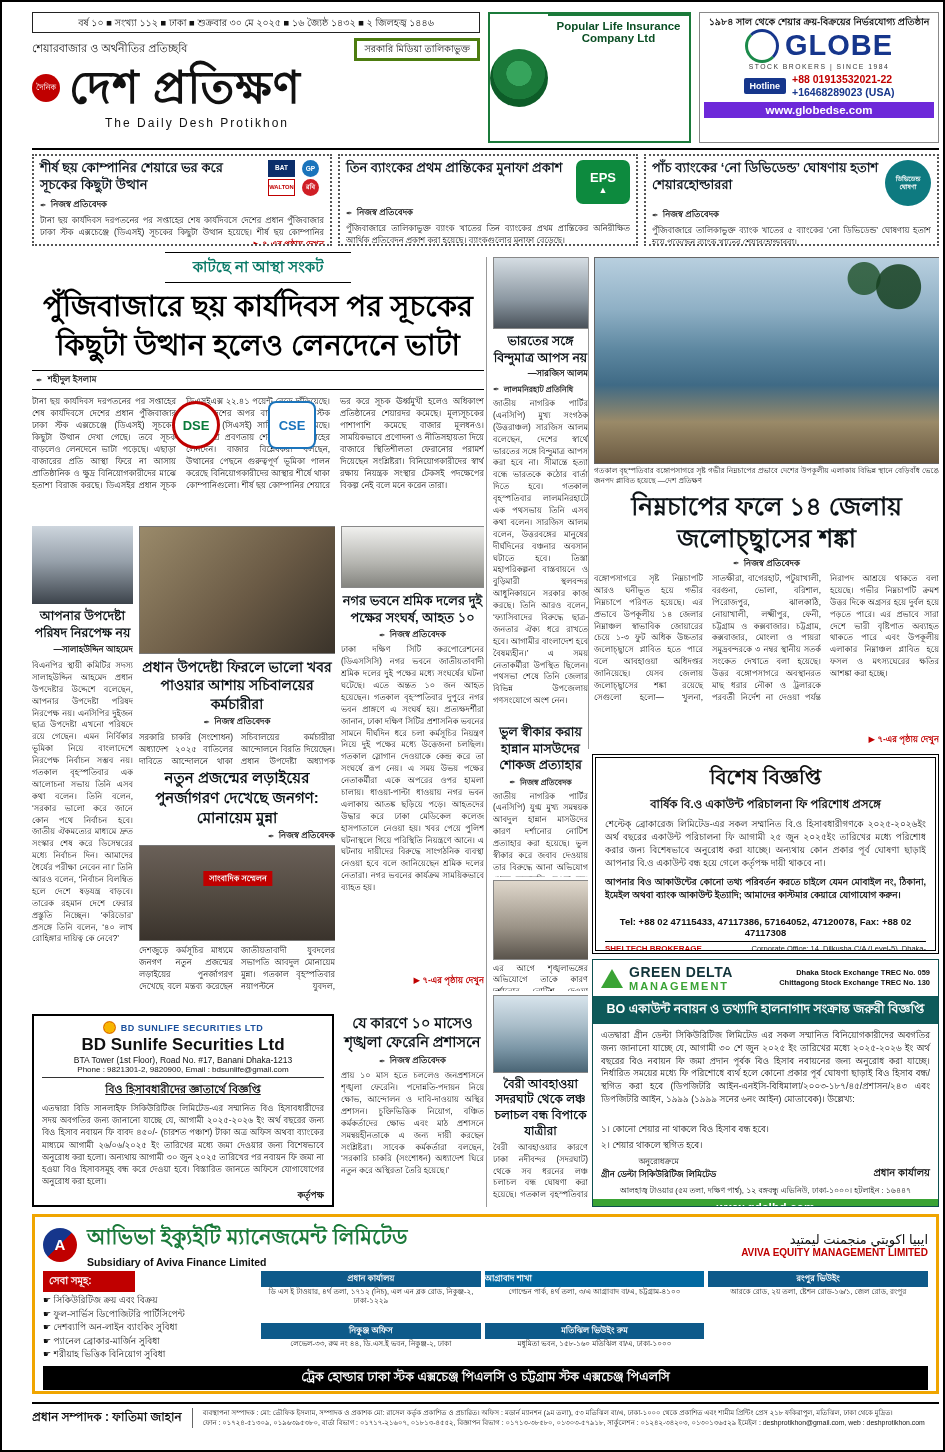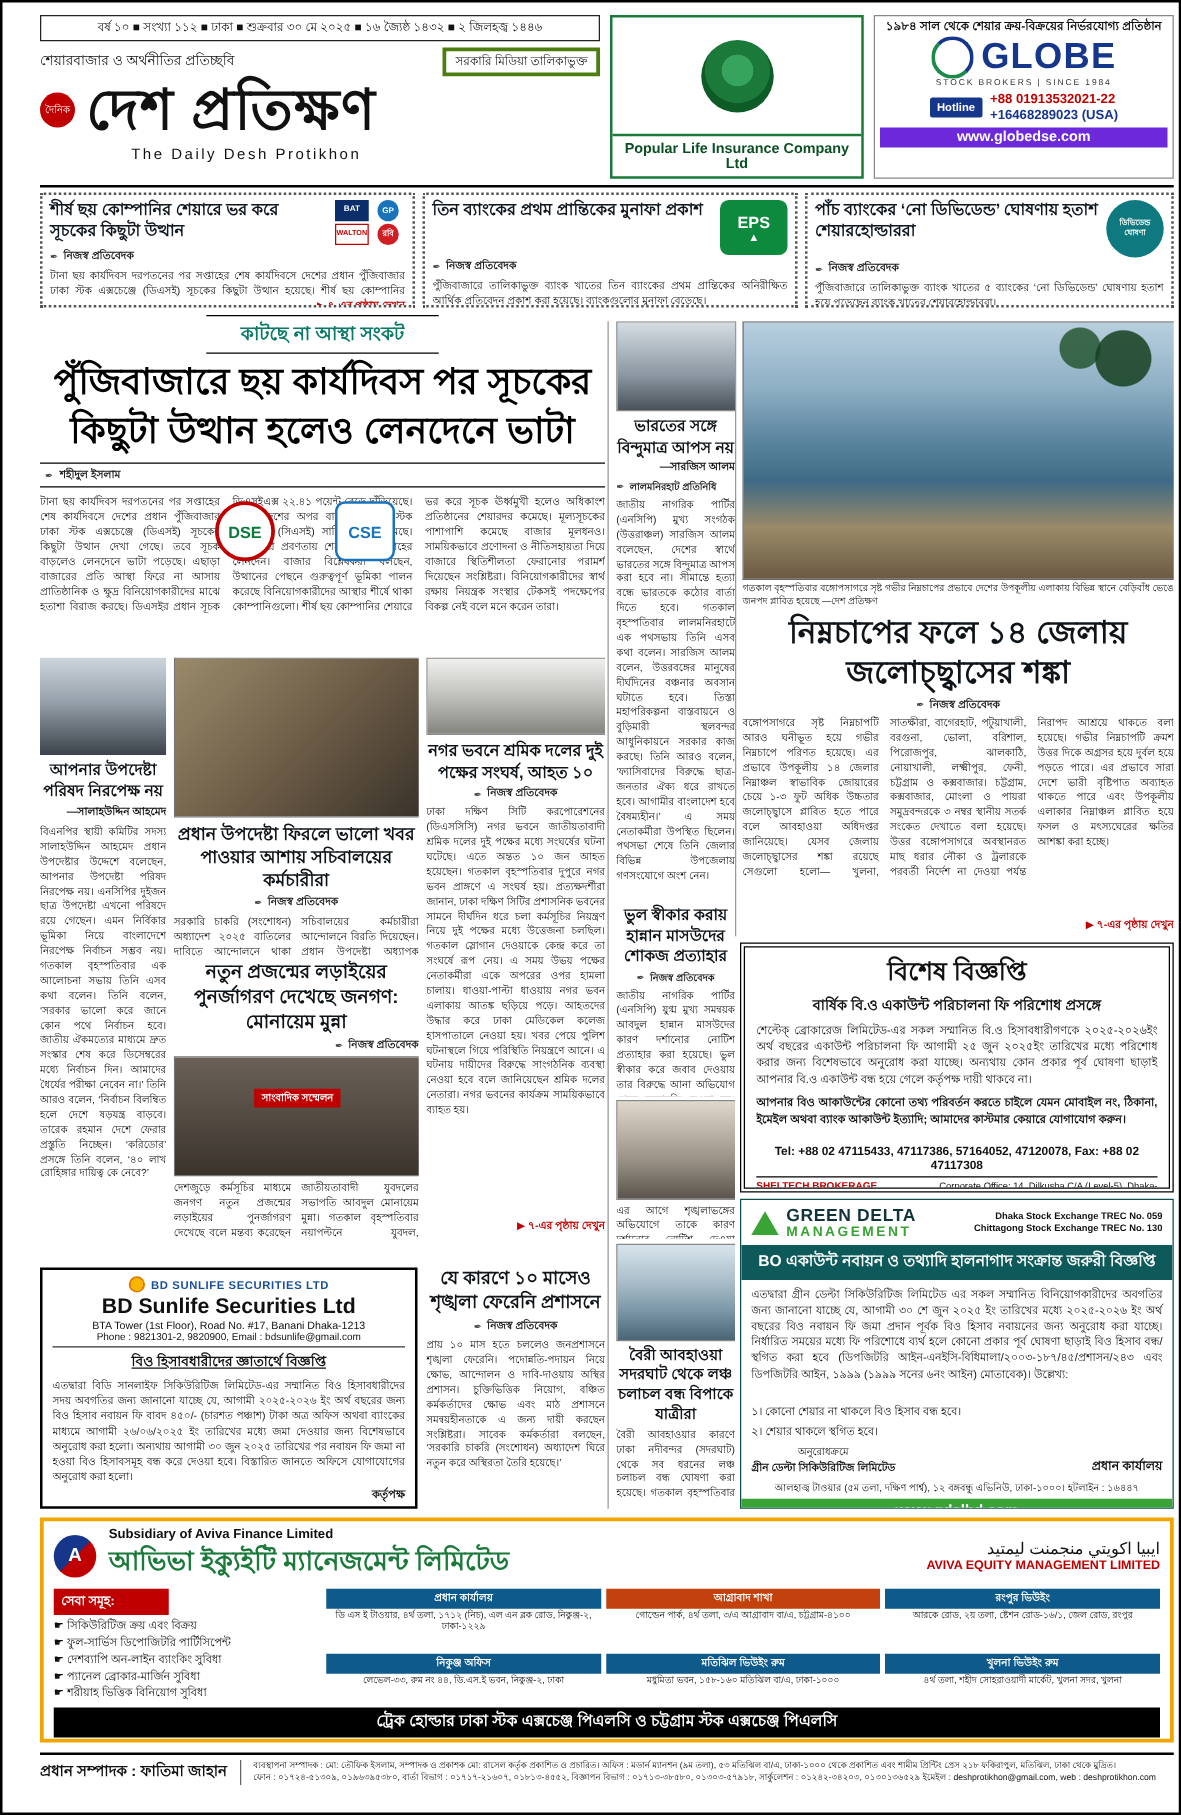--- a/index.html
+++ b/index.html
@@ -33,21 +33,21 @@
       <span>শেয়ারবাজার ও অর্থনীতির প্রতিচ্ছবি</span>
       <span style="border:3px solid #4d7c0f;padding:1px 7px;font-size:9.5px">সরকারি মিডিয়া তালিকাভুক্ত</span>
     </div>
     <div style="display:flex;align-items:center;gap:9px;margin-top:3px">
       <span style="width:28px;height:28px;border-radius:50%;background:#c00000;color:#fff;font-size:8px;display:flex;align-items:center;justify-content:center;flex:0 0 auto">দৈনিক</span>
       <h1 style="font-size:45px;line-height:1.05;letter-spacing:1px;white-space:nowrap">দেশ প্রতিক্ষণ</h1>
     </div>
     <div style="font-size:12px;margin-top:5px;letter-spacing:2px;text-align:center;width:330px">The Daily Desh Protikhon</div>
   </div>
 
-  <div class="b" style="top:10px;left:486px;width:203px;height:131px;border:2px solid #1b7a3a;display:flex;flex-direction:column">
+  <div class="b" style="top:10px;left:486px;width:203px;height:131px;border:2px solid #1b7a3a;display:flex;">
     <div style="flex:1;display:flex;align-items:center;justify-content:center">
       <span style="width:58px;height:58px;border-radius:50%;background:radial-gradient(circle at 50% 42%,#36a45c 0 28%,#1b7a3a 29% 58%,#0d5c28 59% 100%);display:inline-block"></span>
     </div>
     <div style="border-top:2px solid #1b7a3a;color:#0b4f24;font-size:11.5px;font-weight:bold;text-align:center;padding:4px 2px">Popular Life Insurance Company Ltd</div>
   </div>
 
   <div class="b" style="top:10px;left:697px;width:240px;height:131px;border:1px solid #888;padding:3px 4px">
     <div style="font-size:9.5px;font-weight:bold;text-align:center;line-height:1.25">১৯৮৪ সাল থেকে শেয়ার ক্রয়-বিক্রয়ের নির্ভরযোগ্য প্রতিষ্ঠান</div>
     <div style="display:flex;align-items:center;justify-content:center;gap:6px;margin-top:1px">
       <span style="width:28px;height:28px;border-radius:50%;border:3px solid #1b8a4a;border-top-color:#16368c;border-right-color:#16368c;display:inline-block"></span>
@@ -283,22 +283,22 @@
       <div style="font-size:10px;font-weight:800">প্রধান কার্যালয়</div>
     </div>
     <div style="font-size:7.8px;text-align:center">আলহাজ্ব টাওয়ার (৫ম তলা, দক্ষিণ পার্শ্ব), ১২ বঙ্গবন্ধু এভিনিউ, ঢাকা-১০০০। হটলাইন : ১৬৪৪৭</div>
     <div style="background:#3aa335;color:#fff;font-size:12px;font-weight:bold;text-align:center;padding:2px 0;margin-top:2px">www.gdslbd.com</div>
   </div>
 
   <div class="b" style="top:1212px;left:30px;width:907px;height:180px;border:3px solid #f0a500;padding:4px 8px;overflow:hidden">
     <div style="display:flex;align-items:center;gap:10px">
       <span style="width:34px;height:34px;border-radius:50%;background:linear-gradient(135deg,#16368c 50%,#c00000 50%);color:#fff;font-weight:800;font-size:15px;display:flex;align-items:center;justify-content:center;flex:0 0 auto">A</span>
       <div style="flex:1">
+        <div style="font-size:21px;font-weight:800;color:#1b7a3a">আভিভা ইক্যুইটি ম্যানেজমেন্ট লিমিটেড</div>
         <div style="font-size:10.5px;font-weight:bold">Subsidiary of Aviva Finance Limited</div>
-        <div style="font-size:21px;font-weight:800;color:#1b7a3a">আভিভা ইক্যুইটি ম্যানেজমেন্ট লিমিটেড</div>
       </div>
       <div style="text-align:right">
         <div style="font-size:13px">ايبيا اكويتي منجمنت ليمتيد</div>
         <div style="font-size:10px;font-weight:800;color:#c00000">AVIVA EQUITY MANAGEMENT LIMITED</div>
       </div>
     </div>
     <div style="display:flex;gap:8px;margin-top:3px">
       <div style="width:210px;flex:0 0 auto">
         <div style="background:#c00000;color:#fff;font-size:10px;font-weight:bold;padding:2px 6px;width:80px">সেবা সমূহ:</div>
         <div style="font-size:9px;line-height:1.5;margin-top:2px">
@@ -308,38 +308,34 @@
           <div><span>☛</span> <span>প্যানেল ব্রোকার-মার্জিন সুবিধা</span></div>
           <div><span>☛</span> <span>শরীয়াহ ভিত্তিক বিনিয়োগ সুবিধা</span></div>
         </div>
       </div>
       <div style="flex:1;display:grid;grid-template-columns:1fr 1fr 1fr;gap:4px">
         <div>
           <div style="background:#0e5a8a;color:#fff;font-size:8.3px;font-weight:bold;text-align:center;padding:1px 0">প্রধান কার্যালয়</div>
           <div style="font-size:7.3px;line-height:1.3;text-align:center">ডি এস ই টাওয়ার, ৪র্থ তলা, ১৭১২ (নিচ), এল এন ব্লক রোড, নিকুঞ্জ-২, ঢাকা-১২২৯</div>
         </div>
         <div>
-          <div style="background:#c2410c;color:#fff;font-size:8.3px;font-weight:bold;text-align:center;padding:1px 0">আগ্রাবাদ শাখা</div>
+          <div style="background:#0369a1;color:#fff;font-size:8.3px;font-weight:bold;padding:1px 0">আগ্রাবাদ শাখা</div>
           <div style="font-size:7.3px;line-height:1.3;text-align:center">গোল্ডেন পার্ক, ৪র্থ তলা, ৩/এ আগ্রাবাদ বা/এ, চট্টগ্রাম-৪১০০</div>
         </div>
         <div>
           <div style="background:#0e5a8a;color:#fff;font-size:8.3px;font-weight:bold;text-align:center;padding:1px 0">রংপুর ভিউইং</div>
           <div style="font-size:7.3px;line-height:1.3;text-align:center">আরকে রোড, ২য় তলা, ষ্টেশন রোড-১৬/১, জেল রোড, রংপুর</div>
         </div>
         <div>
           <div style="background:#0e5a8a;color:#fff;font-size:8.3px;font-weight:bold;text-align:center;padding:1px 0">নিকুঞ্জ অফিস</div>
           <div style="font-size:7.3px;line-height:1.3;text-align:center">লেভেল-৩৩, রুম নং ৪৪, ডি.এস.ই ভবন, নিকুঞ্জ-২, ঢাকা</div>
         </div>
         <div>
           <div style="background:#0e5a8a;color:#fff;font-size:8.3px;font-weight:bold;text-align:center;padding:1px 0">মতিঝিল ভিউইং রুম</div>
           <div style="font-size:7.3px;line-height:1.3;text-align:center">মধুমিতা ভবন, ১৫৮-১৬০ মতিঝিল বা/এ, ঢাকা-১০০০</div>
-        </div>
-        <div>
-          <div style="background:#0e5a8a;color:#fff;font-size:8.3px;font-weight:bold;text-align:center;padding:1px 0">খুলনা ভিউইং রুম</div>
-          <div style="font-size:7.3px;line-height:1.3;text-align:center">৪র্থ তলা, শহীদ সোহরাওয়ার্দী মার্কেট, খুলনা সদর, খুলনা</div>
         </div>
       </div>
     </div>
     <div style="background:#000000;color:#fff;font-size:12.5px;font-weight:bold;text-align:center;padding:2px 0;margin-top:4px">ট্রেক হোল্ডার ঢাকা স্টক এক্সচেঞ্জ পিএলসি ও চট্টগ্রাম স্টক এক্সচেঞ্জ পিএলসি</div>
     <div style="font-size:8px;text-align:center;margin-top:2px">ডিএসই ট্রেক নং-০৬২ ও সিএসই ট্রেক নং-০২৮, প্রধান অফিস: ভবন নং-(৬ষ্ঠ তলা), মতিঝিল বা/এ, ঢাকা-১০০০। ফোন: +৮৮-০২-৪৭১১৬৭৩২, ৪৭১১৬৭৫২ (পিএবিএক্স), Email: quary@aemlbd.com</div>
 
   </div>
 
   <div class="b" style="top:1400px;left:30px;width:907px;height:46px;border-top:2px solid #000;padding-top:4px;display:flex;gap:10px;align-items:flex-start">
     <div style="font-size:12px;font-weight:bold;white-space:nowrap;border-right:1px solid #666;padding-right:10px">প্রধান সম্পাদক : ফাতিমা জাহান</div>

